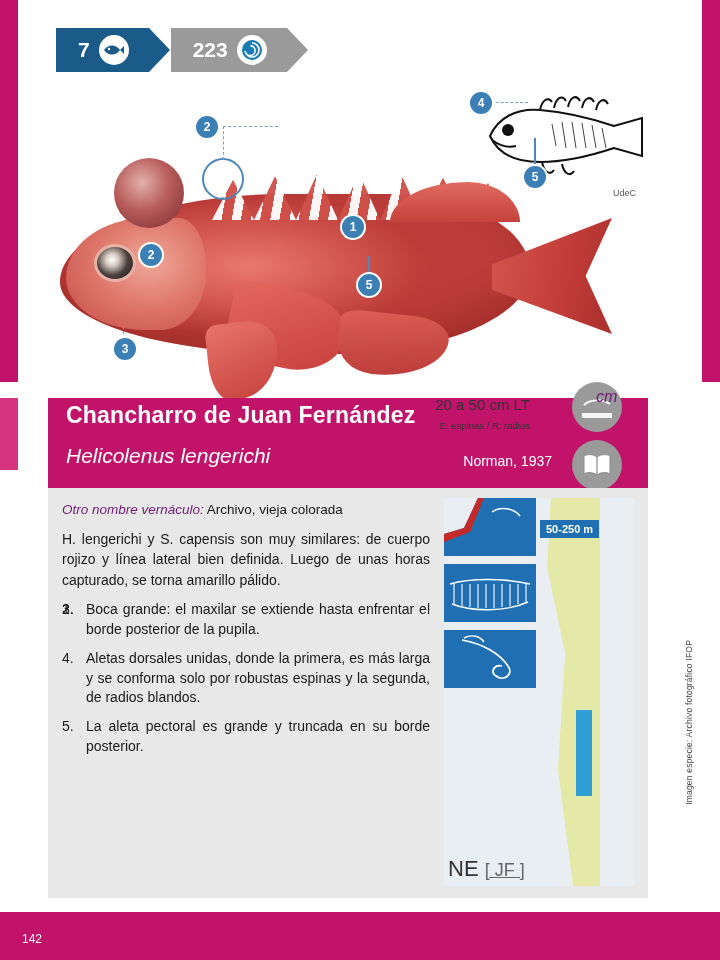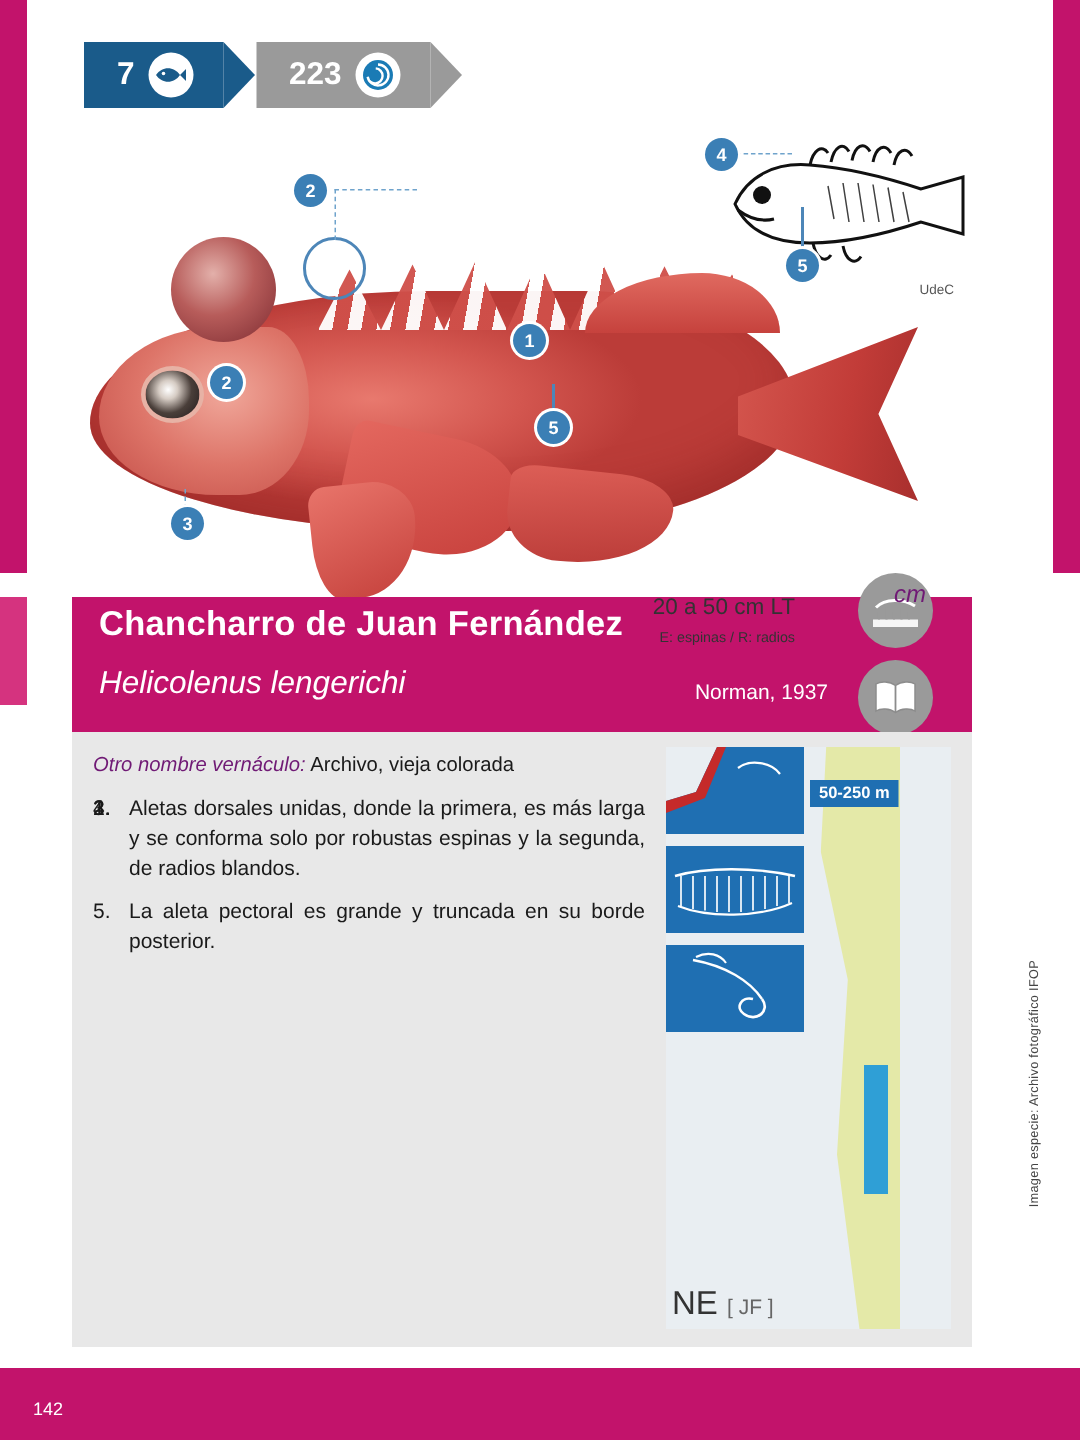--- a/index.html
+++ b/index.html
@@ -157,21 +157,21 @@
   .depth-box {
     position:absolute; left:96px; top:22px; background:#1f6fb2; color:#fff;
     font-size:11px; font-weight:bold; padding:3px 6px;
   }
   .chile-land {
     position:absolute; left:96px; top:0; width:60px; height:388px;
     background:#e4e9a8; clip-path: polygon(18% 0,100% 0,100% 100%,55% 100%,30% 70%,42% 40%,12% 18%);
   }
   .chile-hl { position:absolute; left:132px; top:212px; width:16px; height:86px; background:#2f9fd6; }
   .ne-row { position:absolute; left:4px; bottom:4px; font-size:22px; color:#333; }
-  .ne-row .jf { font-size:14px; color:#666; }
+  .ne-row .jf { font-size:18px; color:#666;text-decoration:underline; }
   .credit {
     position:absolute; right:26px; top:640px; font-size:8.5px; color:#444;
     writing-mode: vertical-rl; transform: rotate(180deg); letter-spacing:.2px;
   }
 
   
   .page-num { position:absolute; left:22px; bottom:14px; color:#fff; font-size:12px; }
   .footer-text {
     position:absolute; left:110px; bottom:18px; width:530px; text-align:center;
     color:#fff; font-size:8.5px; letter-spacing:.3px;
@@ -286,30 +286,32 @@
   </div>
 
   <div class="content">
 
     <div class="text-col">
       <div class="vern">
         <i>Otro nombre vernáculo:</i>
         <span>Archivo, vieja colorada</span>
       </div>
 
+      <div class="intro">H. lengerichi y S. capensis son muy similares: de cuerpo rojizo y línea lateral bien definida. Luego de unas horas capturado, se torna amarillo pálido.</div>
 
       <ol class="items">
         <li>
           <span class="num">1.</span>
         </li>
         <li>
           <span class="num">2.</span>
         </li>
         <li>
           <span class="num">3.</span>
+          <span>Boca grande: el maxilar se extiende hasta enfrentar el borde posterior de la pupila.</span>
         </li>
         <li>
           <span class="num">4.</span>
           <span>Aletas dorsales unidas, donde la primera, es más larga y se conforma solo por robustas espinas y la segunda, de radios blandos.</span>
         </li>
         <li>
           <span class="num">5.</span>
           <span>La aleta pectoral es grande y truncada en su borde posterior.</span>
         </li>
       </ol>

